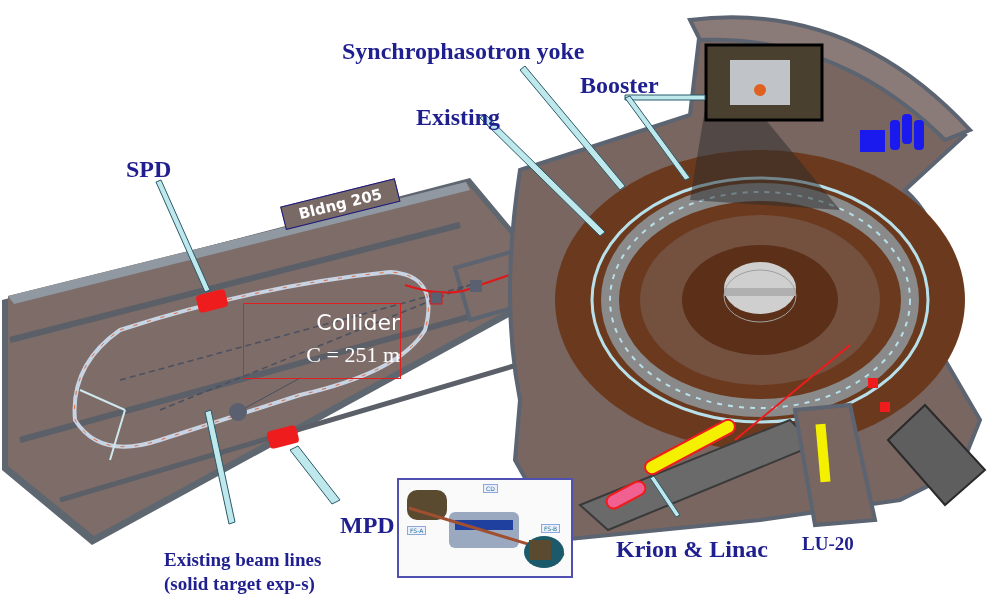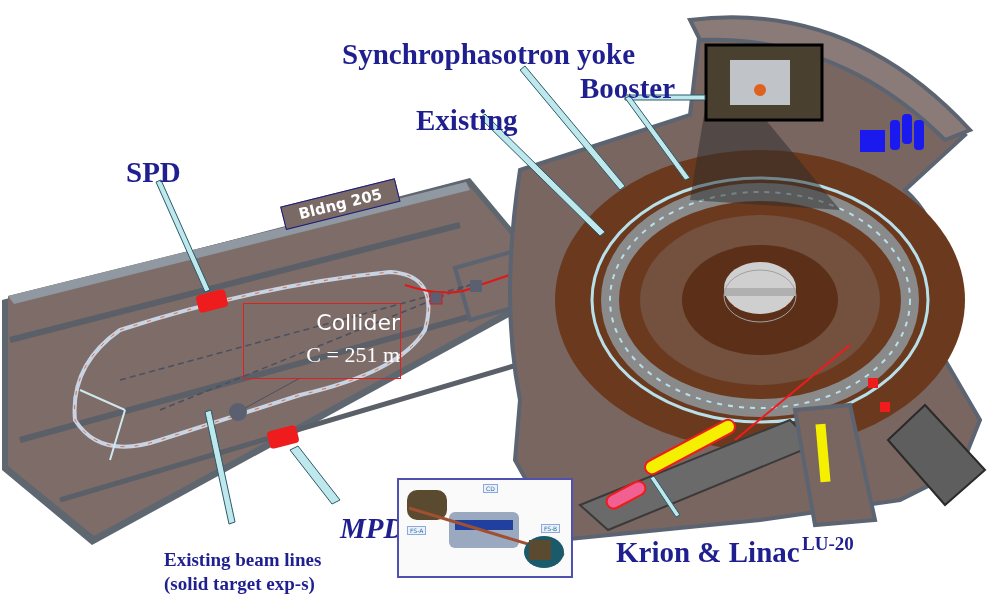--- a/index.html
+++ b/index.html
@@ -1,19 +1,19 @@
 <!DOCTYPE html>
 <html><head>
 <meta charset="utf-8">
 <style>
   html, body { margin: 0; padding: 0; background: #ffffff; }
   body { width: 1000px; height: 604px; position: relative; overflow: hidden; font-family: "Liberation Serif", serif; }
   #scene { position: absolute; left: 0; top: 0; width: 1000px; height: 604px; }
   .label { position: absolute; color: #1f1f8f; font-family: "Liberation Serif", serif; font-weight: bold; white-space: nowrap; }
-  .lbl-big { font-size: 29px; }
+  .lbl-big { font-size: 24px; }
   .lbl-med { font-size: 19px; }
   .collider-box { position: absolute; left: 243px; top: 303px; width: 156px; height: 74px; border: 1.5px solid #e02020; }
   .collider-text { position: absolute; color: #ffffff; font-family: "DejaVu Sans", sans-serif; font-size: 22px; text-align: right; width: 156px; }
   .bldg-label { position: absolute; left: 286px; top: 206px; width: 116px; height: 22px; border: 1.5px solid #1a1a80; background: #7a6a66; color: #fff; font-family: "DejaVu Sans", sans-serif; font-weight: bold; font-size: 15px; line-height: 22px; text-align: center; transform: rotate(-14deg); transform-origin: left bottom; }
   .inset-box { position: absolute; left: 397px; top: 478px; width: 172px; height: 96px; border: 2px solid #5050b0; background: #fafafa; }
   .inset-tag { position: absolute; font-family: "DejaVu Sans", sans-serif; font-size: 6px; color: #1a7a8a; border: 1px solid #8ad; background: #eef; padding: 0 2px; }
 </style>
 </head>
 <body>
 
@@ -116,21 +116,21 @@
 
 <div class="collider-box">
   <div class="collider-text" style="top:6px;">Collider</div>
   <div class="collider-text" style="top:38px;font-family:Liberation Serif, serif;">C = 251 m</div>
 </div>
 
 <div class="label lbl-big" style="left:342px; top:38px;">Synchrophasotron yoke</div>
 <div class="label lbl-big" style="left:580px; top:72px;">Booster</div>
 <div class="label lbl-big" style="left:416px; top:104px;">Existing</div>
 <div class="label lbl-big" style="left:126px; top:156px;">SPD</div>
-<div class="label lbl-big" style="left:340px; top:512px;font-style:italic;">MPD</div>
+<div class="label lbl-big" style="left:340px; top:512px;">MPD</div>
 <div class="label lbl-med" style="left:164px; top:549px;">Existing beam lines</div>
 <div class="label lbl-med" style="left:164px; top:573px;">(solid target exp-s)</div>
 <div class="label lbl-big" style="left:616px; top:536px;">Krion &amp; Linac</div>
 <div class="label lbl-med" style="left:802px; top:533px;">LU-20</div>
 
 <div class="inset-box">
   <svg width="172" height="96" viewBox="0 0 172 96">
     <rect x="8" y="10" width="40" height="30" rx="10" fill="#5a4a30"></rect>
     <rect x="50" y="32" width="70" height="36" rx="6" fill="#9aa8c0"></rect>
     <rect x="56" y="40" width="58" height="10" fill="#2040a0"></rect>

